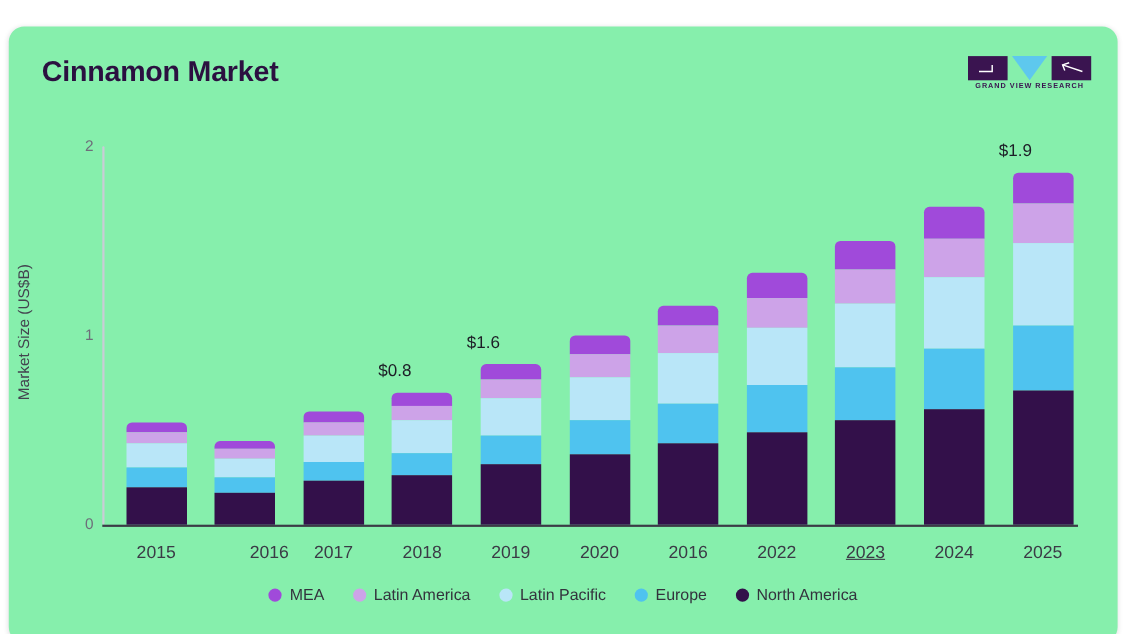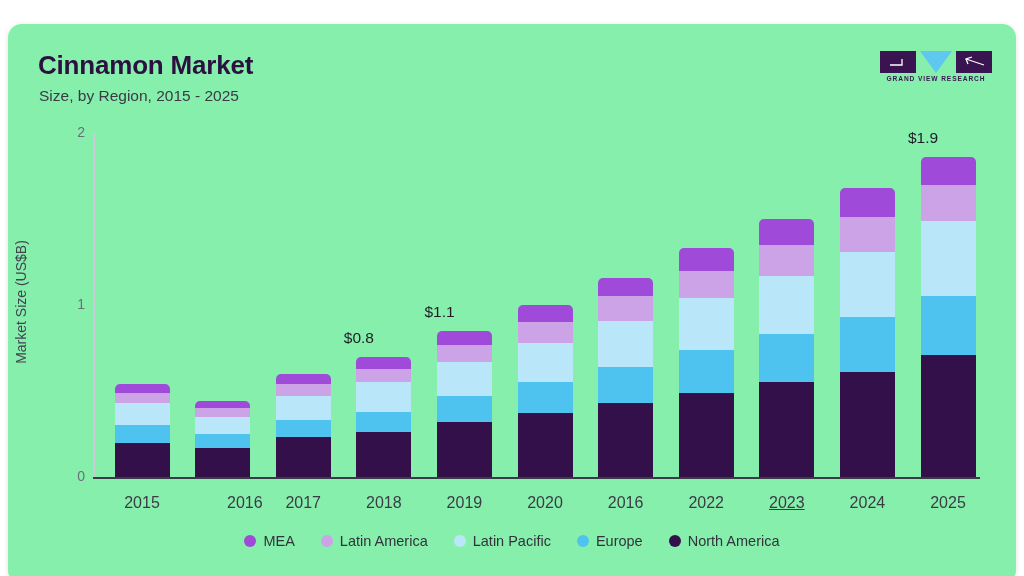--- a/index.html
+++ b/index.html
@@ -76,21 +76,20 @@
   .lg-item{display:flex;align-items:center;gap:7px;}
   .lg-dot{width:12px;height:12px;border-radius:50%;display:block;}
   .lg-lab{font-size:14.5px;color:#33333d;}
 </style>
 </head>
 <body>
 
 <div class="card">
 
   <div class="hdr-title">Cinnamon Market</div>
-  <div class="hdr-sub">Size, by Region, 2015 - 2025</div>
 
   <div class="logo">
     <div class="logo-marks">
       <span class="lg-rect l"></span>
       <span class="lg-tri"></span>
       <span class="lg-rect r"></span>
       <svg class="lg-mark-svg" width="112" height="22">
         <polyline points="10,14 22,14 22,8" fill="none" stroke="#ffffff" stroke-width="1.3"></polyline>
         <line x1="104,0" x2="0" y1="0" y2="0" stroke="none"></line>
         <polyline points="104,14 86,8" fill="none" stroke="#ffffff" stroke-width="1.3"></polyline>
@@ -139,21 +138,21 @@
           <span class="seg" style="height: 44.72px; background: rgb(51, 16, 74);"></span>
         </div>
         <div class="barlabel" style="left: 335.8px; top: 304.6px;">$0.8</div>
         <div class="bar" style="left: 428.9px; bottom: 107px;">
           <span class="seg top" style="height: 13.76px; background: rgb(160, 74, 218);"></span>
           <span class="seg" style="height: 17.2px; background: rgb(205, 163, 232);"></span>
           <span class="seg" style="height: 34.4px; background: rgb(185, 230, 248);"></span>
           <span class="seg" style="height: 25.8px; background: rgb(79, 195, 239);"></span>
           <span class="seg" style="height: 55.04px; background: rgb(51, 16, 74);"></span>
         </div>
-        <div class="barlabel" style="left: 416.4px; top: 278.8px;">$1.1</div>
+        <div class="barlabel" style="left: 416.4px; top: 278.8px;">$1.6</div>
         <div class="bar" style="left: 509.5px; bottom: 107px;">
           <span class="seg top" style="height: 17.2px; background: rgb(160, 74, 218);"></span>
           <span class="seg" style="height: 20.64px; background: rgb(205, 163, 232);"></span>
           <span class="seg" style="height: 39.56px; background: rgb(185, 230, 248);"></span>
           <span class="seg" style="height: 30.96px; background: rgb(79, 195, 239);"></span>
           <span class="seg" style="height: 63.64px; background: rgb(51, 16, 74);"></span>
         </div>
         <div class="bar" style="left: 590.1px; bottom: 107px;">
           <span class="seg top" style="height: 18.92px; background: rgb(160, 74, 218);"></span>
           <span class="seg" style="height: 24.08px; background: rgb(205, 163, 232);"></span>

